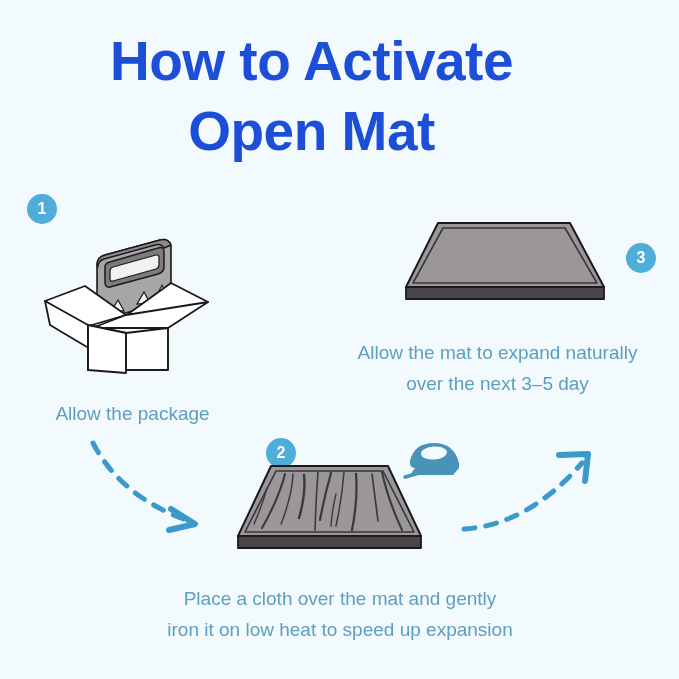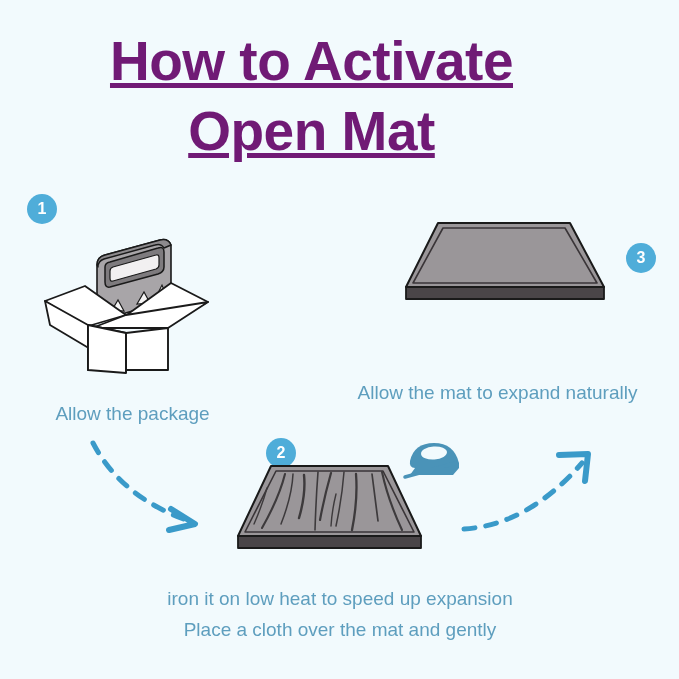--- a/index.html
+++ b/index.html
@@ -20,26 +20,25 @@
     height: 679px;
   }
 
   
   .title {
     position: absolute;
     left: 0;
     top: 26px;
     width: 623px;
     text-align: center;
-    color: #701a75;
+    color: #1d4ed8;
     font-size: 55px;
     line-height: 70px;
     font-weight: 700;
     letter-spacing: -0.5px;
-    text-decoration: underline;
   }
   .title .line {
     display: block;
   }
 
   
   .badge {
     position: absolute;
     width: 30px;
     height: 30px;
@@ -71,21 +70,20 @@
   }
   #caption-2 {
     left: 110px;
     top: 583px;
     width: 460px;
   }
   #caption-3 {
     left: 315px;
     top: 337px;
     width: 365px;
-    margin-top: 40px;
   }
   .caption .line { display: block; }
 
   
   .art {
     position: absolute;
   }
   #art-box   { left: 40px;  top: 215px; }
   #art-mat2  { left: 232px; top: 458px; }
   #art-mat3  { left: 398px; top: 215px; }
@@ -178,31 +176,32 @@
   </div>
 
   <div class="art" id="arrow-2">
     <svg width="145" height="110" viewBox="0 0 145 110" xmlns="http://www.w3.org/2000/svg">
       <path d="M6 92 Q70 88 124 26" fill="none" stroke="#3a9ac9" stroke-width="5" stroke-linecap="round" stroke-dasharray="11 11"></path>
       <path d="M101 18 L130 17 L127 44" fill="none" stroke="#3a9ac9" stroke-width="6" stroke-linecap="round" stroke-linejoin="round"></path>
     </svg>
   </div>
 
   <div class="caption" id="caption-2">
+    <span class="line">Place a cloth over the mat and gently</span>
     <span class="line">iron it on low heat to speed up expansion</span>
-    <span class="line">Place a cloth over the mat and gently</span>
   </div>
 
   <div class="badge" id="badge-3">3</div>
 
   <div class="art" id="art-mat3">
     <svg width="215" height="100" viewBox="0 0 215 100" xmlns="http://www.w3.org/2000/svg">
       <path d="M8 72 L206 72 L206 84 L8 84 Z" fill="#4a4548" stroke="#1a1a1a" stroke-width="1.8" stroke-linejoin="round"></path>
       <path d="M40 8 L172 8 L206 72 L8 72 Z" fill="#9a9699" stroke="#1a1a1a" stroke-width="2" stroke-linejoin="round"></path>
       <path d="M45 13 L167 13 L199 68 L15 68 Z" fill="none" stroke="#3a3538" stroke-width="1.6" stroke-linejoin="round"></path>
     </svg>
   </div>
 
   <div class="caption" id="caption-3">
     <span class="line">Allow the mat to expand naturally</span>
+    <span class="line">over the next 3–5 day</span>
   </div>
 
 </div>
 
 </body></html>

